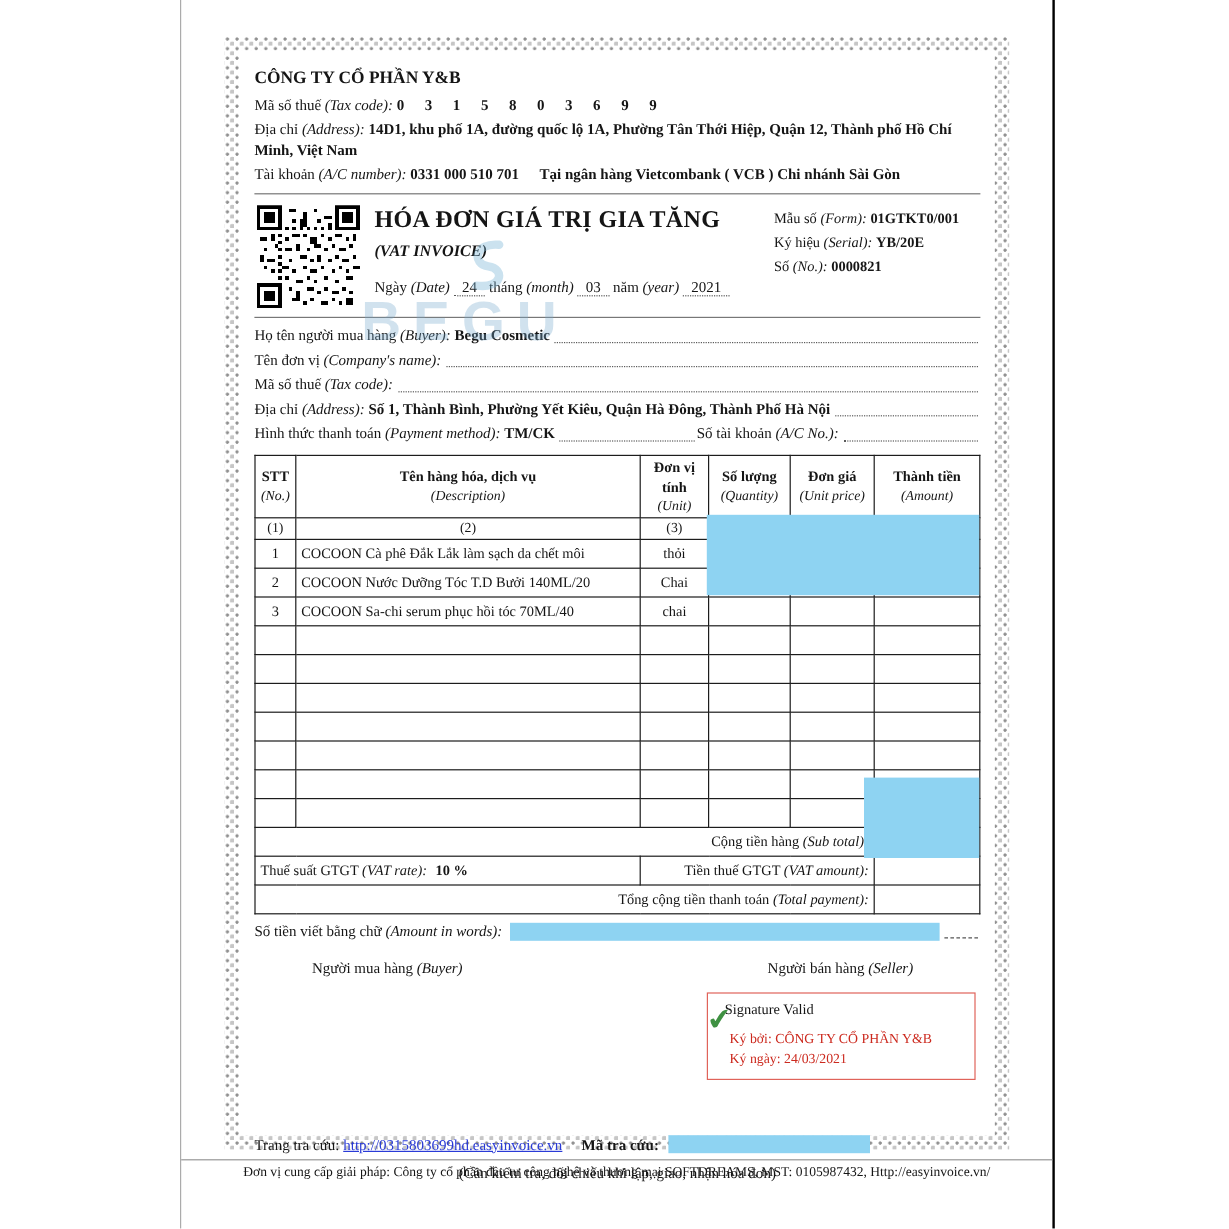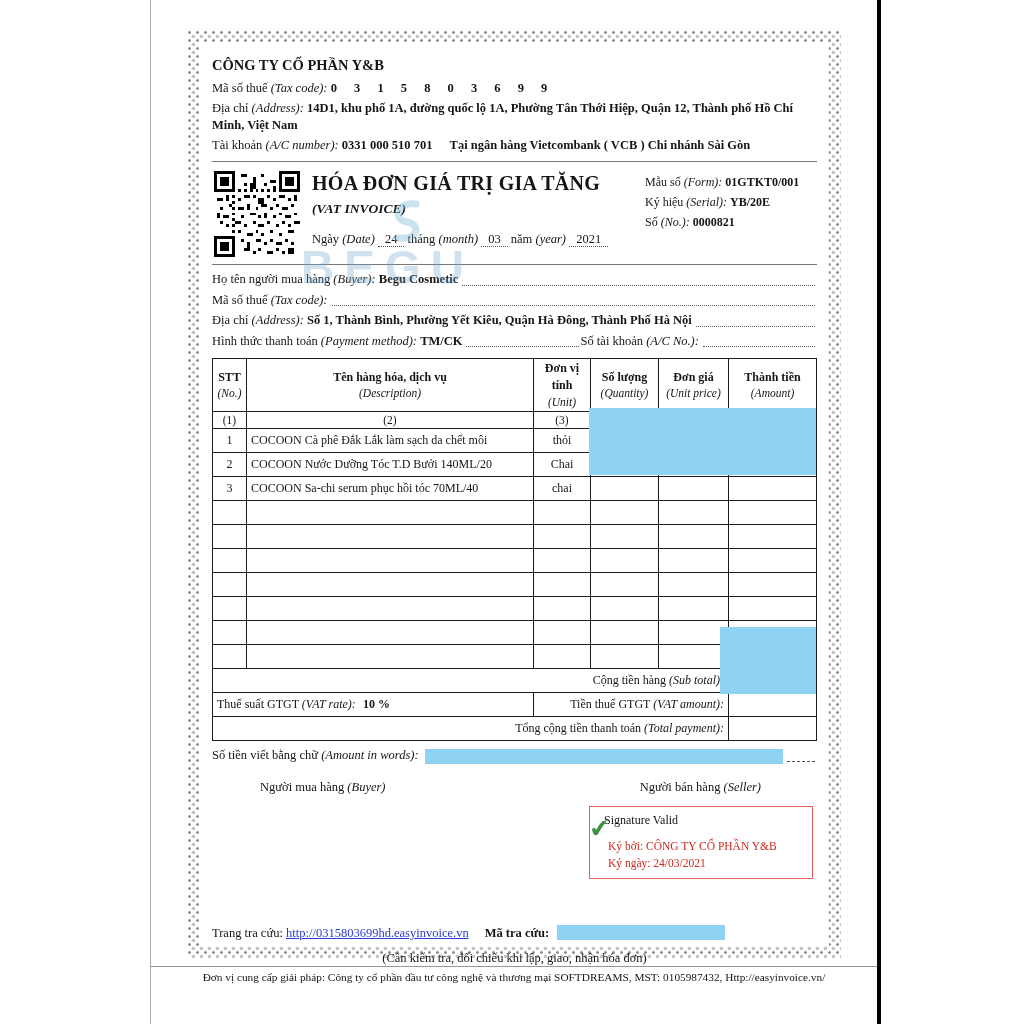--- a/index.html
+++ b/index.html
@@ -1,19 +1,19 @@
 <!DOCTYPE html>
 <html><head>
 <meta charset="utf-8">
 <style>
   html,body{margin:0;padding:0;background:#fff;}
   .canvas{position:relative;width:1024px;height:1024px;background:#fff;overflow:hidden;
           font-family:"Liberation Serif","DejaVu Serif",serif;color:#151515;}
   .page{position:absolute;left:150px;top:0;width:726px;height:1024px;background:#fff;
-        border-left:1px solid #ababab;border-right:4px solid #000000;}
+        border-left:1px solid #ababab;border-right:2px solid #000000;}
   
   .frame{position:absolute;left:36px;right:36px;top:30px;height:928px;
          background-image:
            radial-gradient(circle at 2.5px 2.5px,#8f8f8f 1.1px,rgba(0,0,0,0) 1.6px),
            radial-gradient(circle at 6.5px 6.5px,#c6c6c6 1.7px,rgba(0,0,0,0) 2.2px);
          background-size:8px 8px;}
   .content{position:absolute;inset:12px;background:#fff;padding:12px 12px 8px 13px;
            font-size:12.5px;line-height:1.4;}
   .en{font-style:italic;}
   .b{font-weight:bold;}
@@ -239,20 +239,25 @@
 
         <div class="hr"></div>
 
         <div class="brow">
           <span>Họ tên người mua hàng</span>&nbsp;
           <span class="en">(Buyer):</span>&nbsp;
           <span class="b">Begu Cosmetic</span>
           <span class="leader"></span>
         </div>
         <div class="brow">
+          <span>Tên đơn vị</span>&nbsp;
+          <span class="en">(Company's name):</span>
+          <span class="leader"></span>
+        </div>
+        <div class="brow">
           <span>Mã số thuế</span>&nbsp;
           <span class="en">(Tax code):</span>
           <span class="leader"></span>
         </div>
         <div class="brow">
           <span>Địa chỉ</span>&nbsp;
           <span class="en">(Address):</span>&nbsp;
           <span class="b">Số 1, Thành Bình, Phường Yết Kiêu, Quận Hà Đông, Thành Phố Hà Nội</span>
           <span class="leader"></span>
         </div>

